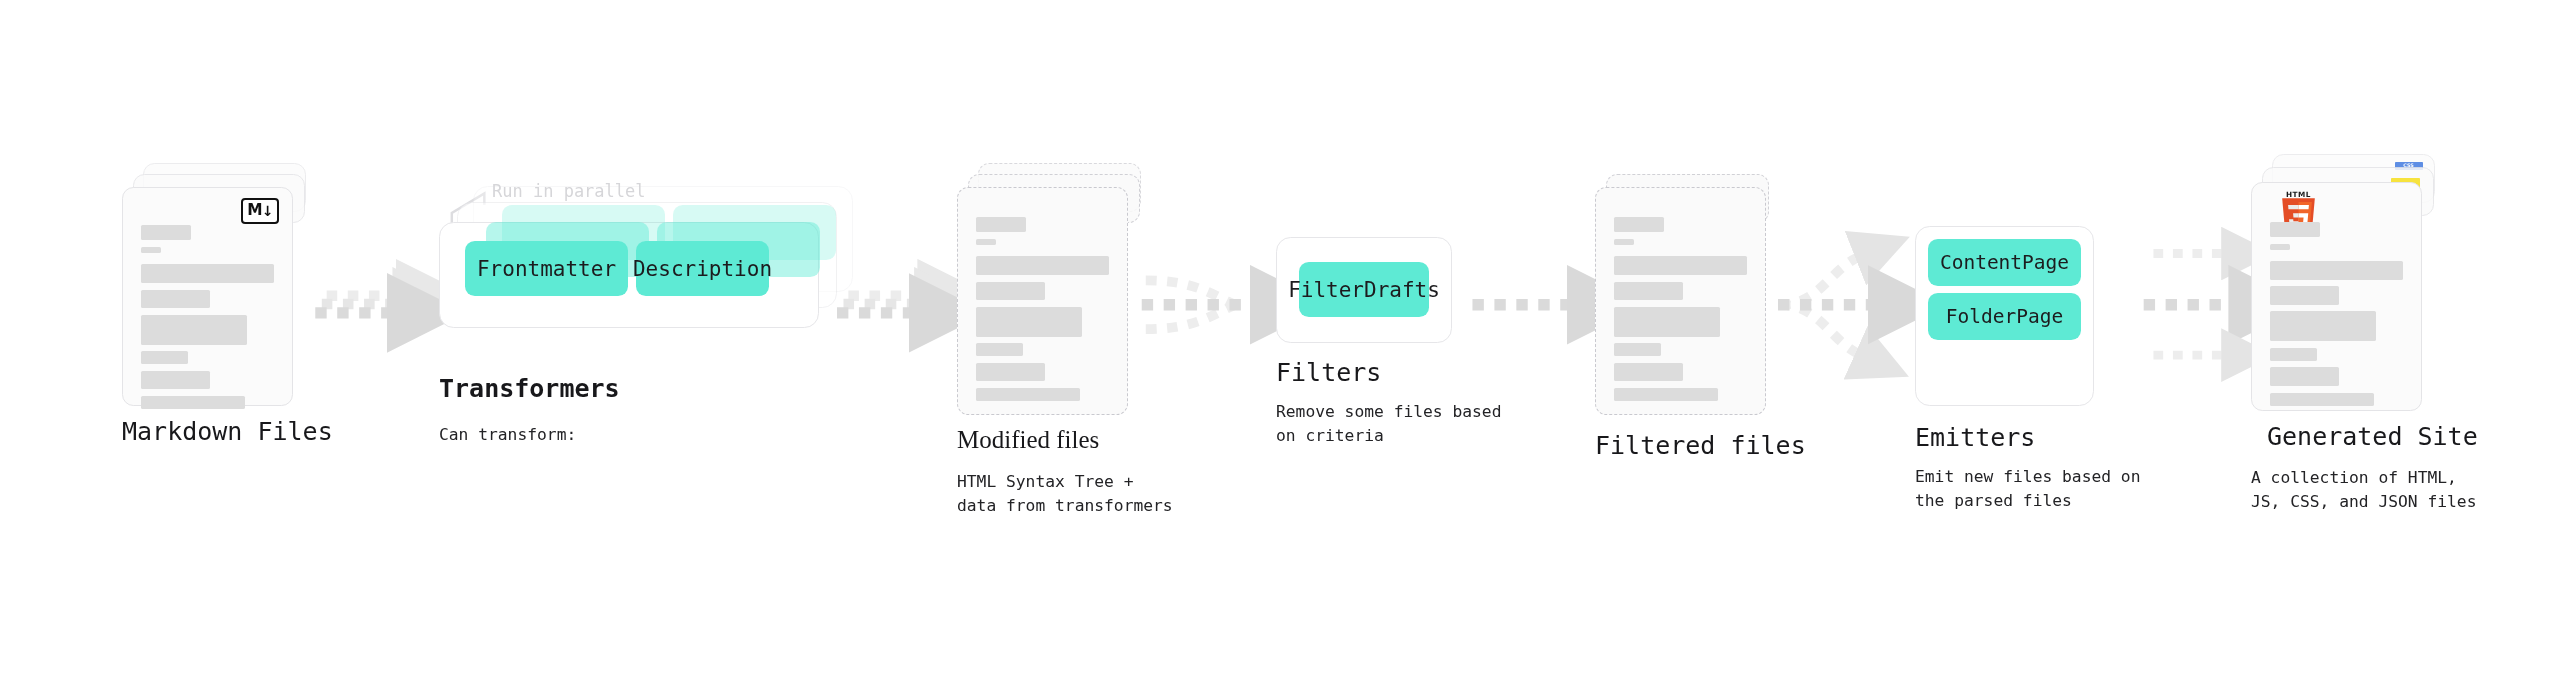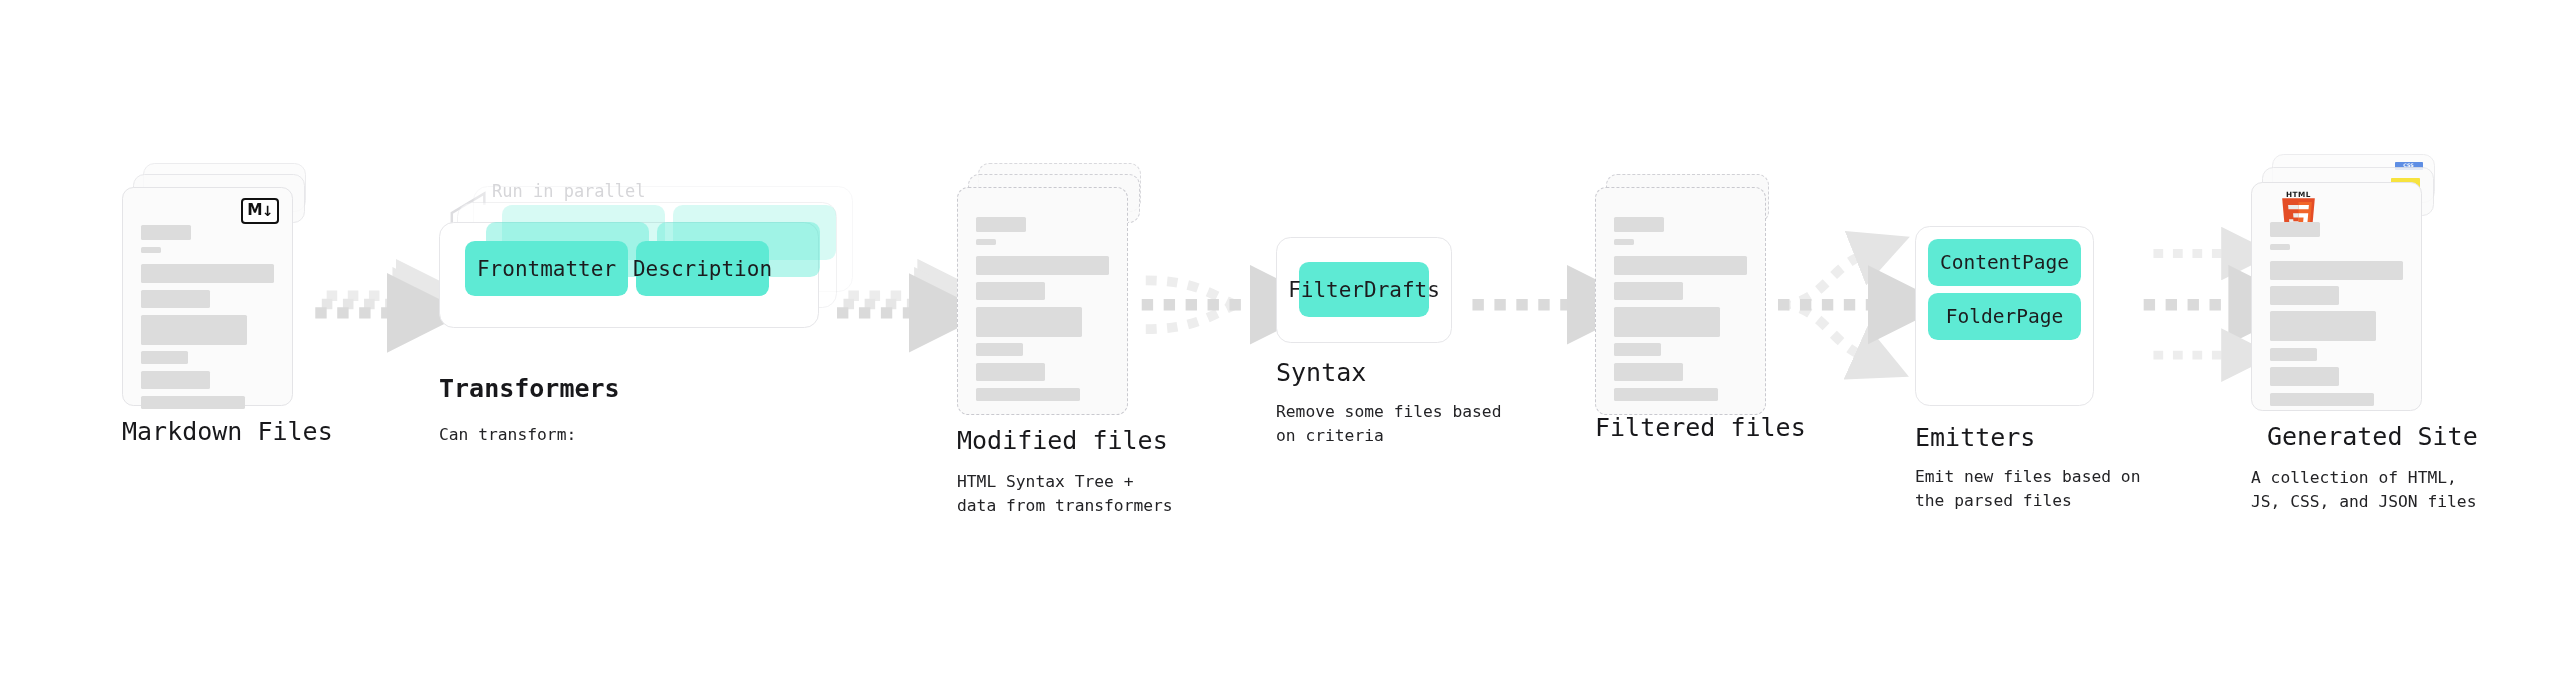--- a/index.html
+++ b/index.html
@@ -203,54 +203,54 @@
         <div class="bar" style="width:19.5px;height:5.7px;margin-bottom:11.4px;"></div>
         <div class="bar" style="width:100%;height:18.7px;margin-bottom:6.5px;"></div>
         <div class="bar" style="width:52%;height:18.7px;margin-bottom:6.5px;"></div>
         <div class="bar" style="width:80%;height:30px;margin-bottom:6.5px;"></div>
         <div class="bar" style="width:35%;height:13px;margin-bottom:6.5px;"></div>
         <div class="bar" style="width:52%;height:18.7px;margin-bottom:6.5px;"></div>
         <div class="bar" style="width:78%;height:13px;"></div>
       </div>
     </div>
   </div>
-  <div class="cap-title" style="left:0px;top:263px;">Modified files</div>
+  <div class="cap-title" style="left:0px;top:263px;font-family:Liberation Serif, serif;">Modified files</div>
   <div class="cap-sub" style="left:0px;top:307px;">HTML Syntax Tree +
 data from transformers</div>
 </div>
 
 <div class="node" style="left:1276px;top:148px;">
   <div style="position:relative;width:203px;height:171px;">
     <div class="obox" style="left:0px;top:89px;width:176px;height:106px;"></div>
     <div class="pill" style="left:23px;top:114px;width:130px;height:55px;">
           <span>FilterDrafts</span>
         </div>
   </div>
-  <div class="cap-title" style="left:0px;top:210px;">Syntax</div>
+  <div class="cap-title" style="left:0px;top:210px;">Filters</div>
   <div class="cap-sub" style="left:0px;top:252px;">Remove some files based
 on criteria</div>
 </div>
 
 <div class="node" style="left:1595px;top:163px;">
   <div class="filestack" style="width:203px;height:252px;">
     <div class="fc dash l2" style="left:11.4px;top:11.4px;width:163px;height:49px;"></div>
     <div class="fc dash" style="left:0px;top:24.4px;width:171px;height:228px;">
       <div class="fc-body" style="top:29px;">
         <div class="bar" style="width:50px;height:14.6px;"></div>
         <div class="bar" style="width:19.5px;height:5.7px;margin-bottom:11.4px;"></div>
         <div class="bar" style="width:100%;height:18.7px;margin-bottom:6.5px;"></div>
         <div class="bar" style="width:52%;height:18.7px;margin-bottom:6.5px;"></div>
         <div class="bar" style="width:80%;height:30px;margin-bottom:6.5px;"></div>
         <div class="bar" style="width:35%;height:13px;margin-bottom:6.5px;"></div>
         <div class="bar" style="width:52%;height:18.7px;margin-bottom:6.5px;"></div>
         <div class="bar" style="width:78%;height:13px;"></div>
       </div>
     </div>
   </div>
-  <div class="cap-title" style="left:0px;top:250px;">Filtered files</div>
+  <div class="cap-title" style="left:0px;top:268px;">Filtered files</div>
 </div>
 
 <div class="node" style="left:1915px;top:163px;">
   <div style="position:relative;width:211px;height:203px;">
     <div class="obox" style="left:0px;top:63px;width:179px;height:180px;"></div>
     <div class="pill" style="left:13px;top:76px;width:153px;height:47px;font-size:19.5px;">
           <span>ContentPage</span>
         </div>
     <div class="pill" style="left:13px;top:130px;width:153px;height:47px;font-size:19.5px;">
           <span>FolderPage</span>

